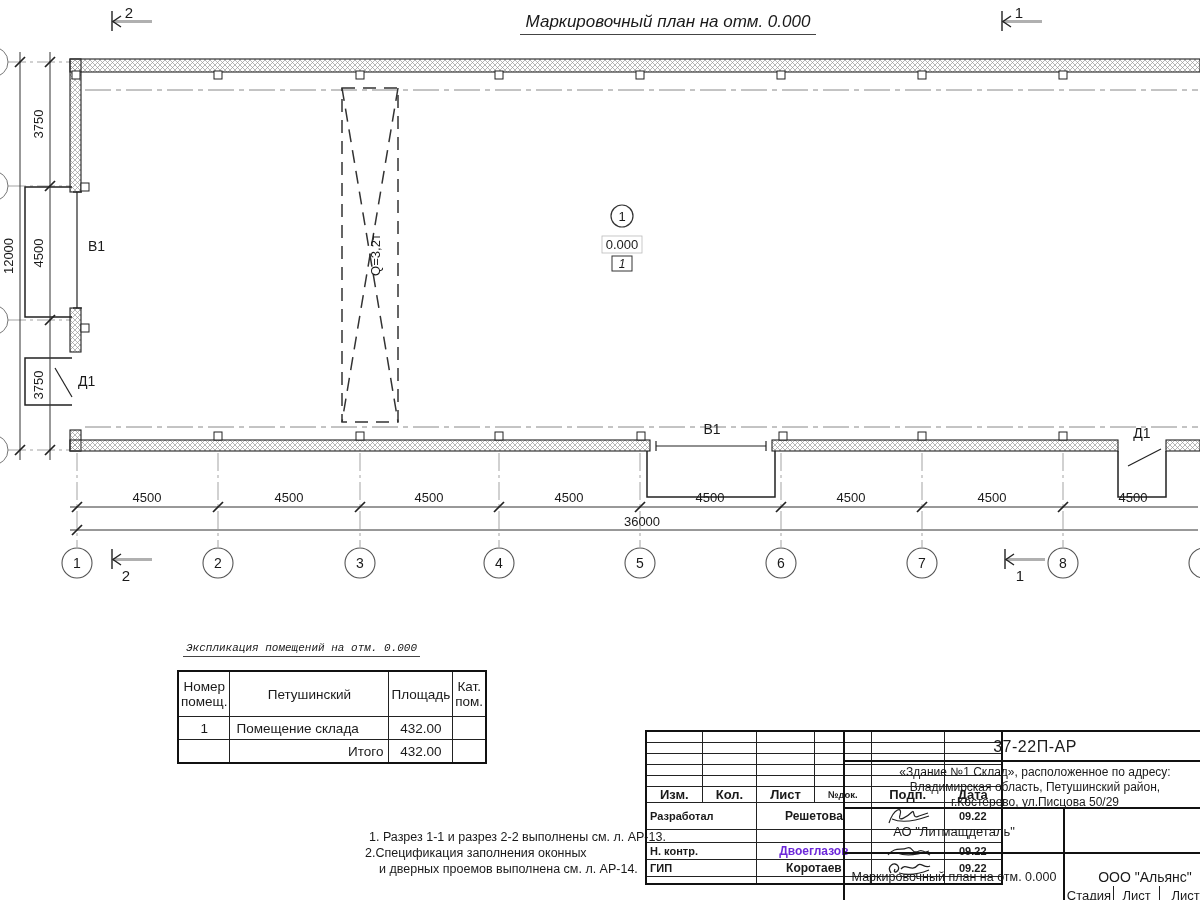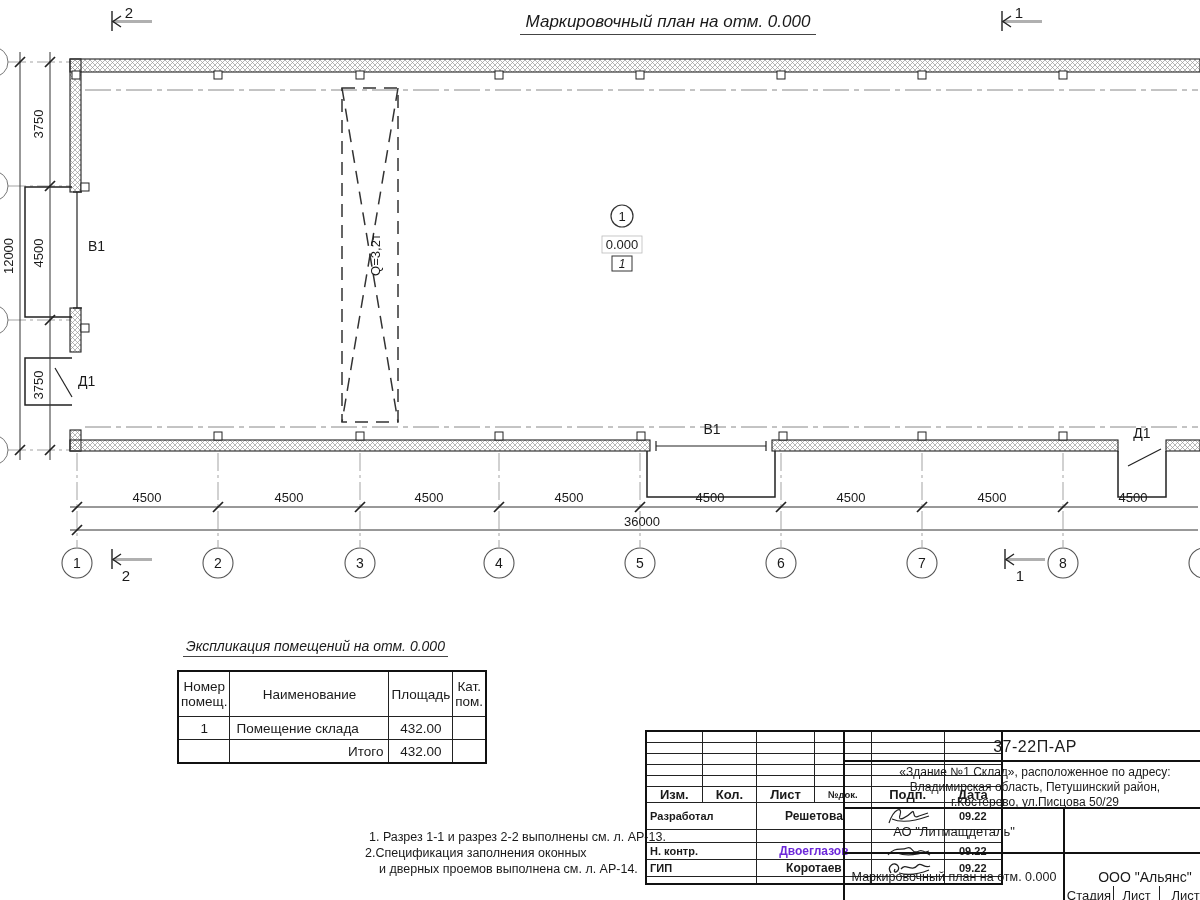--- a/index.html
+++ b/index.html
@@ -19,22 +19,22 @@
   .dim{stroke:#333;stroke-width:1;}
   .tick{stroke:#222;stroke-width:1.7;}
   .ln12{stroke:#222;stroke-width:1.2;}
   .ln14{stroke:#222;stroke-width:1.5;fill:none;}
   .mkv{stroke:#222;stroke-width:1.4;fill:none;}
   .mkg{stroke:#b0b0b0;stroke-width:3;}
   .main-title{position:absolute;left:468px;top:12px;width:400px;text-align:center;}
   .main-title span{display:inline-block;font-style:italic;font-size:17px;
     border-bottom:1.5px solid #444;padding:0 6px 2px;}
   .expl-title{position:absolute;left:183px;top:637px;}
-  .expl-title span{display:inline-block;font-style:italic;font-size:14px;
-    border-bottom:1.2px solid #444;padding:0 3px 2px;}
+  .expl-title span{display:inline-block;font-style:italic;font-size:11px;
+    border-bottom:1.2px solid #444;padding:0 3px 2px;font-family:Liberation Mono, monospace;}
   table{border-collapse:collapse;table-layout:fixed;}
   .expl{position:absolute;left:177px;top:670px;border:2px solid #111;}
   .expl td{border:1px solid #222;font-size:13.5px;text-align:center;vertical-align:middle;
     white-space:pre-line;padding:0 2px;overflow:hidden;}
   .expl .hd td{height:44px;}
   .expl .rw td{height:22px;}
   .expl td.lft{text-align:left;padding-left:6px;}
   .expl td.rgt{text-align:right;padding-right:5px;margin-top:43px;}
   .notes{position:absolute;left:365px;top:829px;font-size:12.5px;line-height:1.28;}
   .tb-left{position:absolute;left:645px;top:730px;border:2px solid #111;}
@@ -262,21 +262,21 @@
   <colgroup>
         <col style="width:46px">
         <col style="width:159px">
         <col style="width:63px">
         <col style="width:30px">
       </colgroup>
   <tbody>
         <tr class="hd">
     <td>Номер
 помещ.</td>
-    <td>Наименование</td>
+    <td>Петушинский</td>
     <td>Площадь</td>
     <td>Кат.
 пом.</td>
   </tr>
   <tr class="rw">
     <td>1</td>
     <td class="lft">Помещение склада</td>
     <td>432.00</td>
     <td></td>
   </tr>

